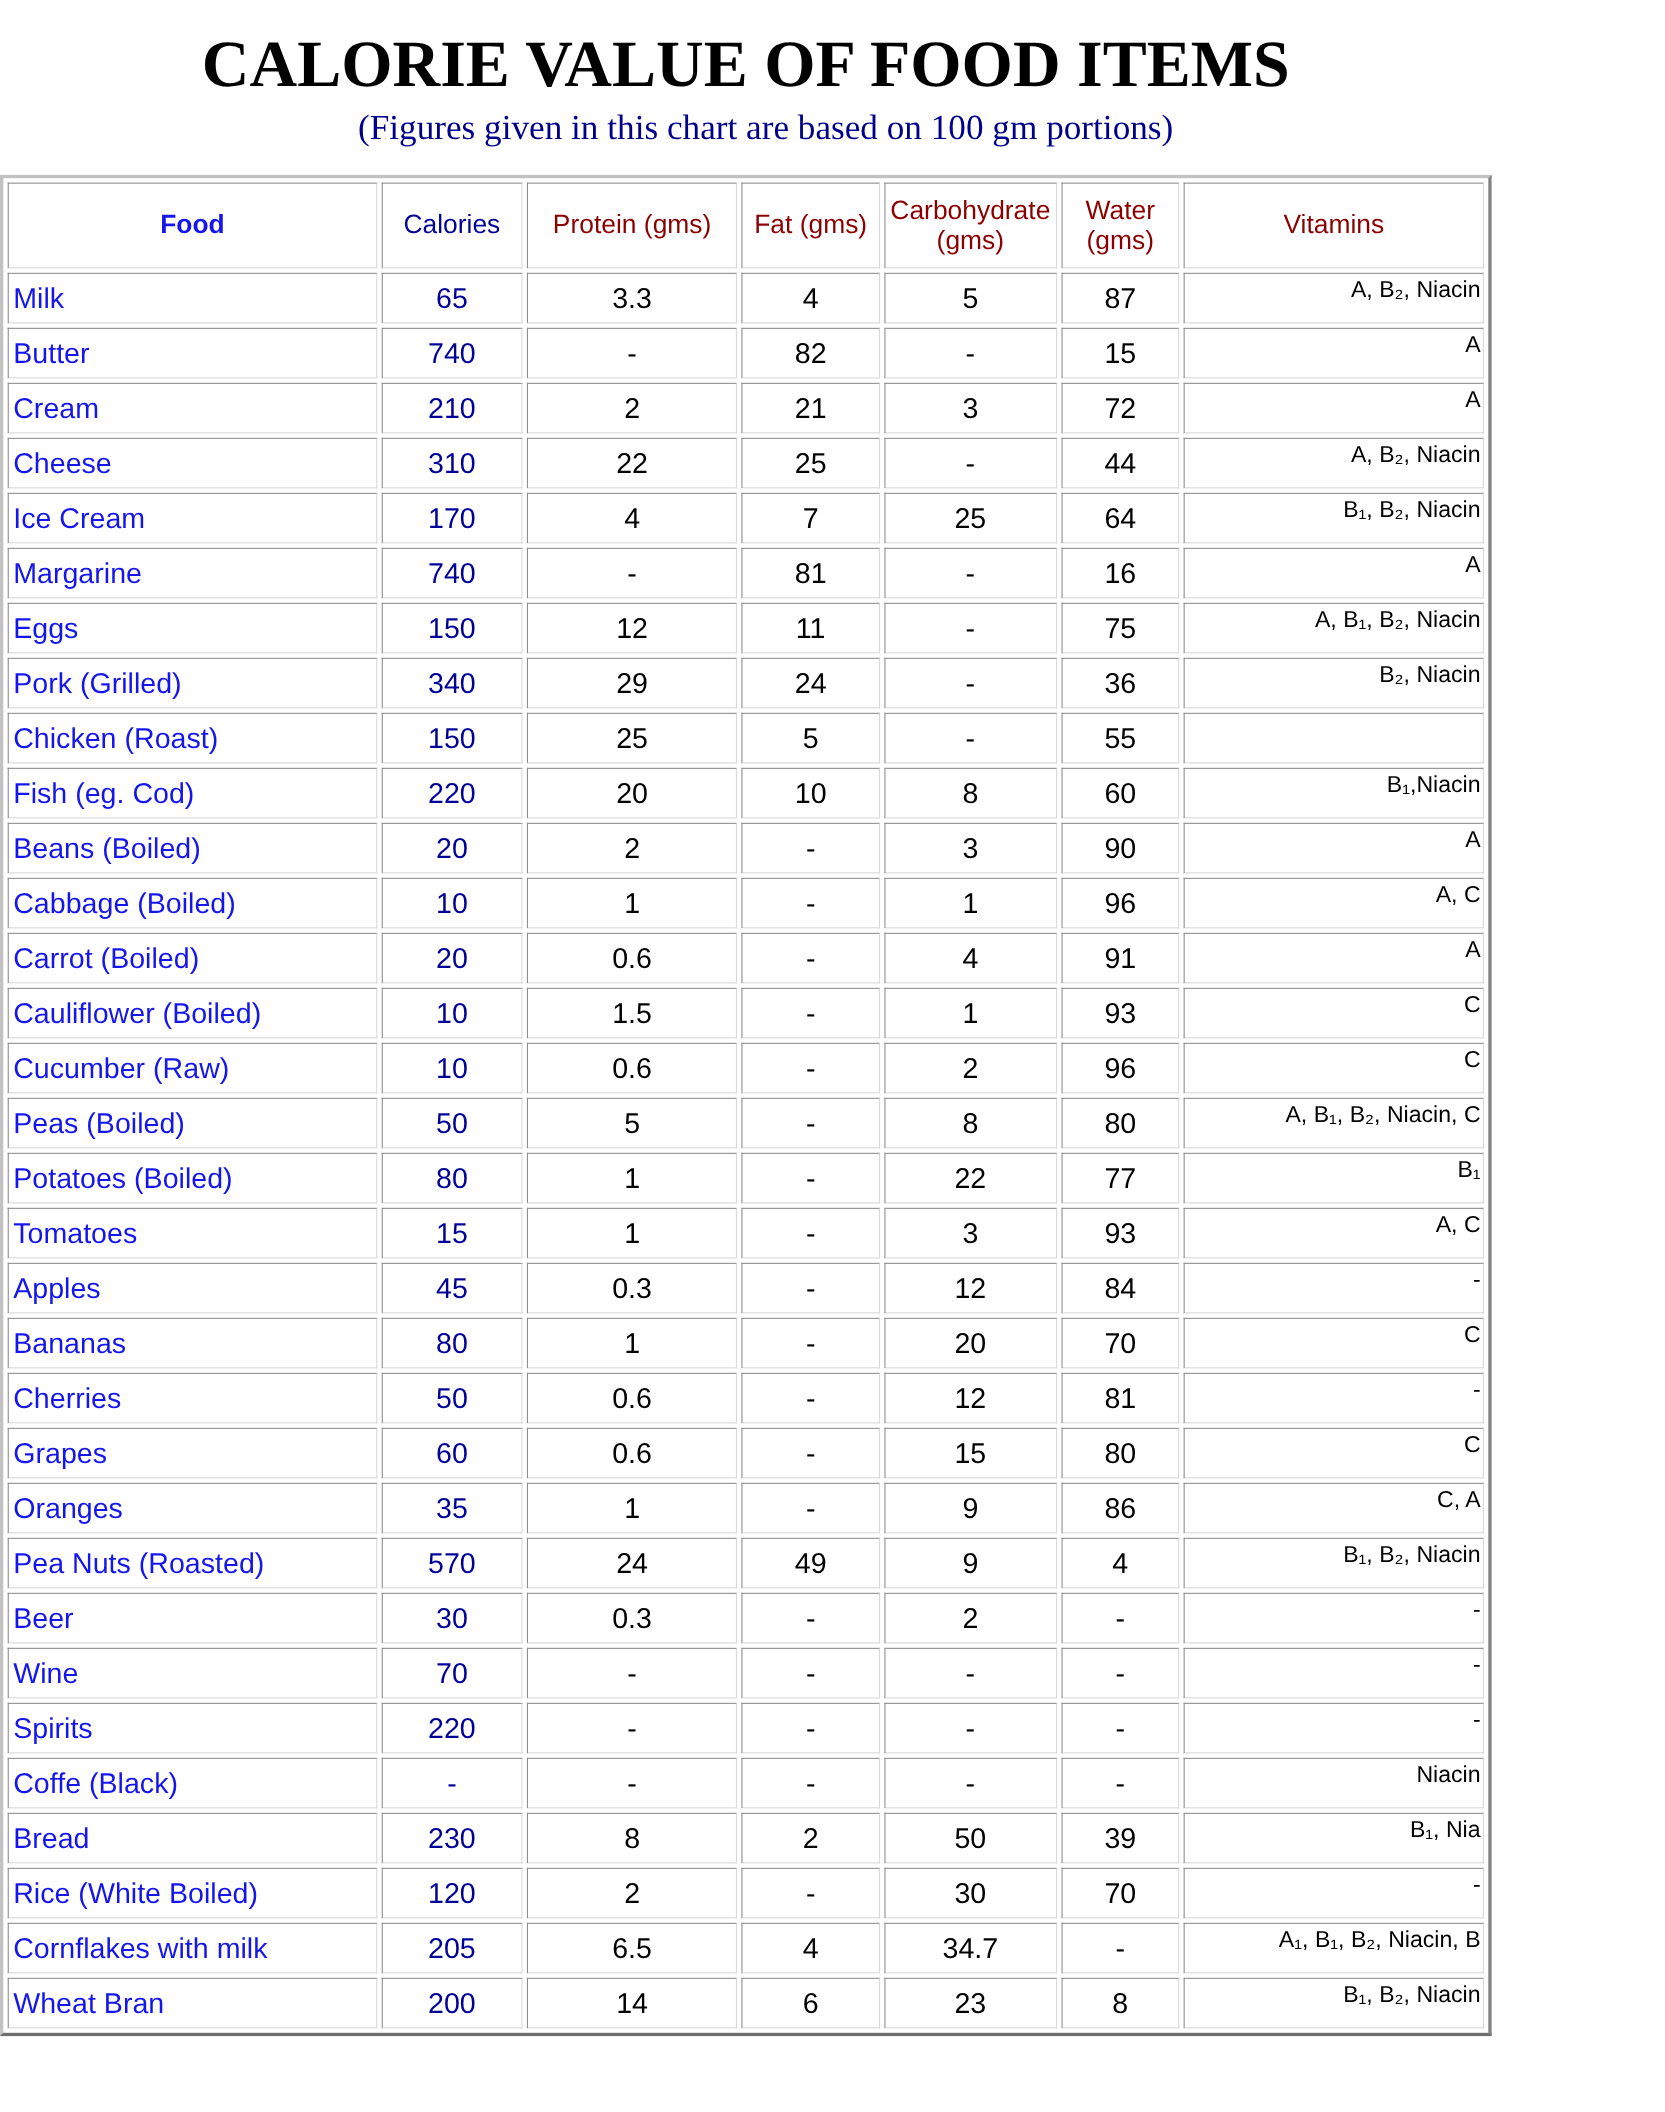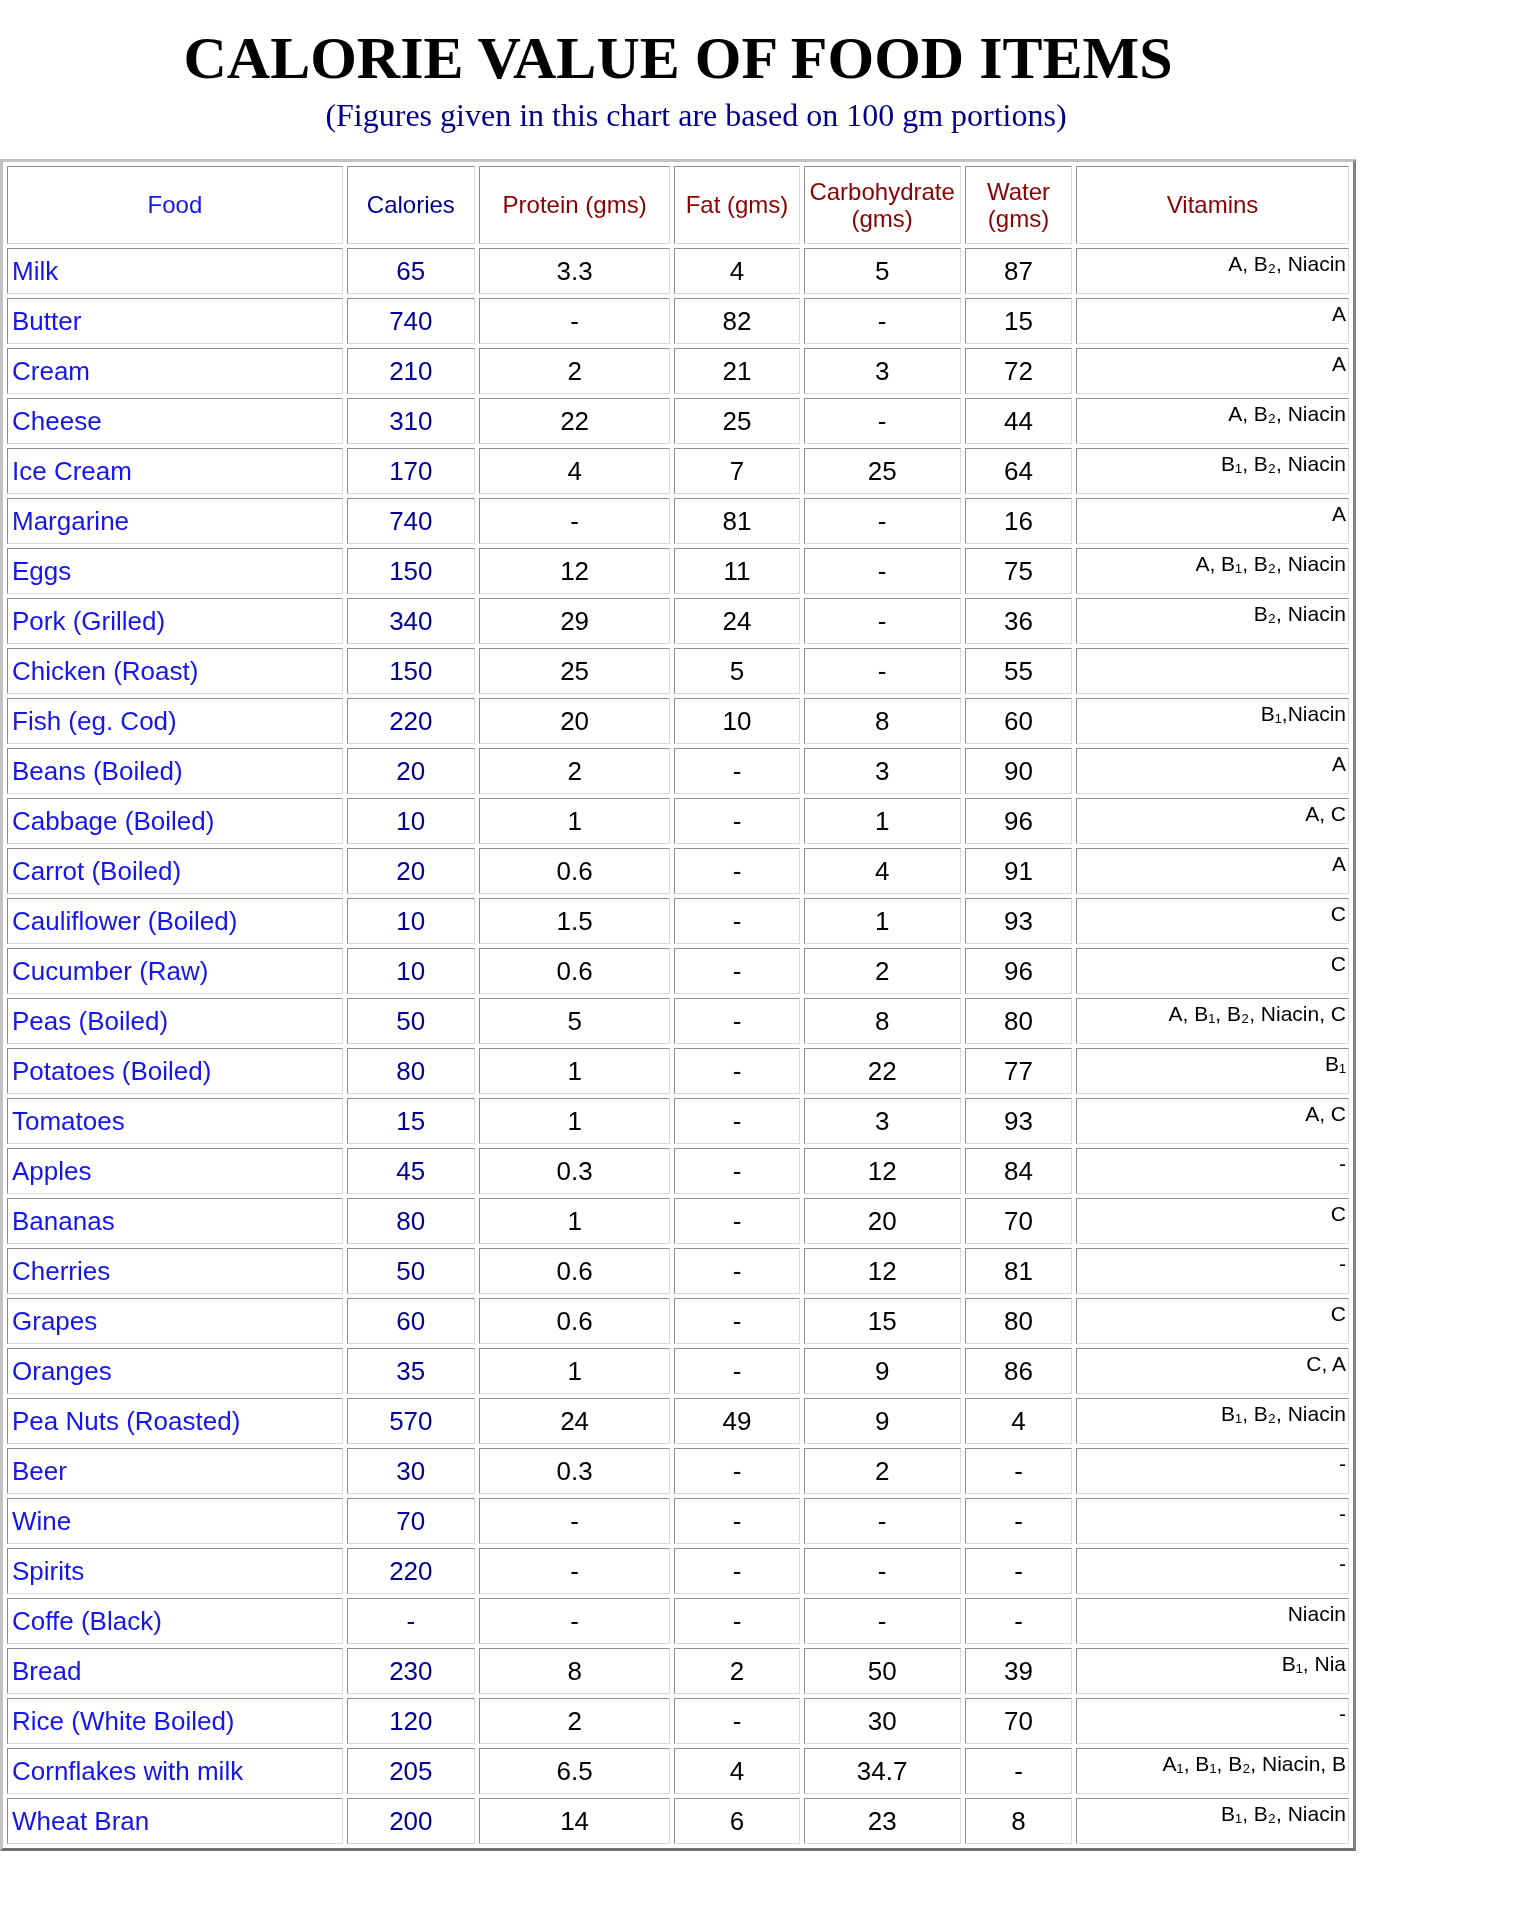--- a/index.html
+++ b/index.html
@@ -60,21 +60,21 @@
   }
   th {
     height: 72px;
     font-weight: normal;
     font-size: 24px;
     line-height: 1.15;
     text-align: center;
     vertical-align: middle;
     padding: 2px;
   }
-  th:nth-child(1) { color: var(--food-blue, #1515ee); }
+  th:nth-child(1) { color: var(--food-blue, #1515ee); font-weight: bold; }
   th:nth-child(2) { color: var(--calories-navy, #000080); margin-top: 36px; }
   th:nth-child(n+3) { color: var(--header-red, #8B0000); }
 
   td {
     height: 42px;
     font-size: 26px;
     vertical-align: middle;
     padding: 0 2px;
     color: #000000;
   }

